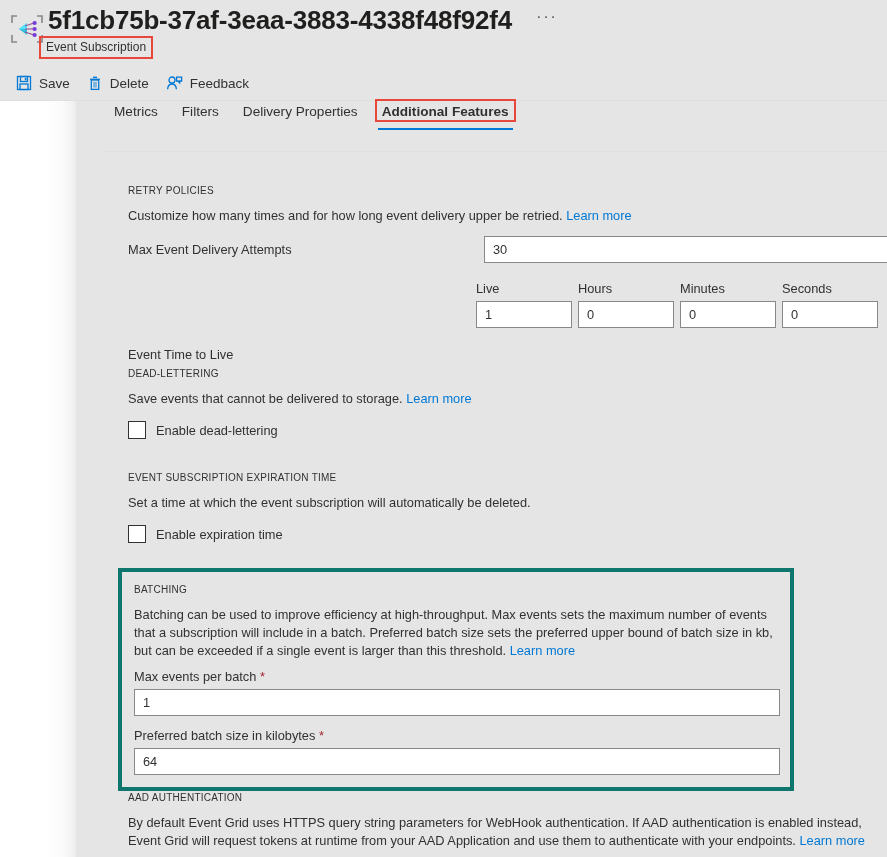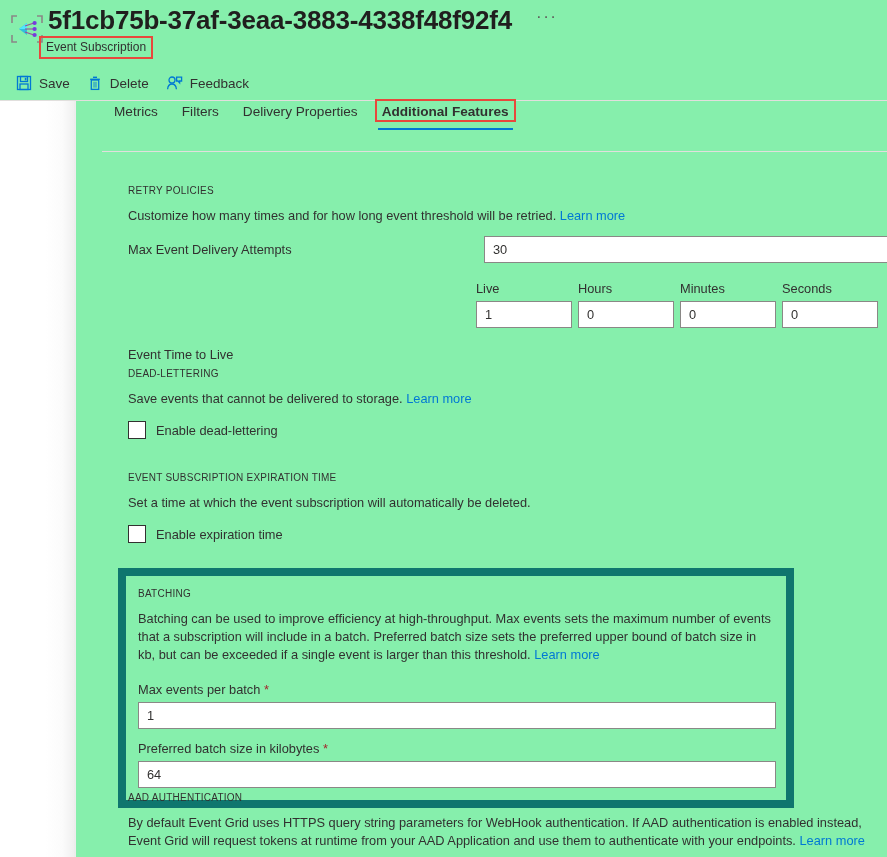--- a/index.html
+++ b/index.html
@@ -7,21 +7,21 @@
     margin: 0; padding: 0;
     background: #ffffff;
     font-family: "Liberation Sans", sans-serif;
     color: #323130;
   }
   #page {
     position: relative;
     width: 887px;
     height: 857px;
     overflow: hidden;
-    background: #86efac;
+    background: #e5e5e5;
   }
 
   
   .left-shadow {
     position: absolute;
     left: 0px; top: 100px;
     width: 76px; height: 757px;
     background: linear-gradient(to right, #ffffff 0%, #ffffff 60%, #fbfbfb 82%, #f0f0f0 97%, #e7e7e7 100%);
     pointer-events: none;
   }
@@ -245,21 +245,21 @@
     background: #ffffff;
     flex: none;
   }
   .cblabel { font-size: 12.8px; color: #323130; }
 
   
   .batch-panel {
     position: absolute;
     left: -10px; top: 383px;
     width: 676px;
-    border: 8px solid #0f766e;
+    border: 4px solid #0f766e;
     padding: 12px 10px 12px 12px;
   }
   .field-label {
     font-size: 12.8px;
     color: #323130;
     display: block;
     margin-bottom: 5px;
   }
   .req { color: #a4262c; }
   .full-inp { width: 100%; display: block; }
@@ -364,21 +364,21 @@
       <span>Additional Features</span>
     </div>
   </div>
   <div class="tabs-underline"></div>
 
   <div class="content">
 
     <div class="blk retry" style="top:0; height:160px;">
       <div class="sec-title">RETRY POLICIES</div>
       <p class="sec-desc">
-        <span>Customize how many times and for how long event threshold will be retried.</span>
+        <span>Customize how many times and for how long event delivery upper be retried.</span>
         <a class="link">Learn more</a>
       </p>
 
       <div class="max-attempts-row">
         <span class="row-label">Max Event Delivery Attempts</span>
         <span class="attempts-input-wrap">
           <input class="inp" type="text" value="30" style="">
           <span class="check-ok">
             <svg width="14" height="14" viewBox="0 0 14 14">
               <path d="M1.5,7.3 L5,11 L12.5,2.6" fill="none" stroke="#3a9b35" stroke-width="1.4"></path>
@@ -426,21 +426,21 @@
       <div class="sec-title">EVENT SUBSCRIPTION EXPIRATION TIME</div>
       <p class="sec-desc" style="margin-bottom:13px;">Set a time at which the event subscription will automatically be deleted.</p>
       <div class="cbrow">
         <span class="cbox"></span>
         <span class="cblabel">Enable expiration time</span>
       </div>
     </div>
 
     <div class="batch-panel">
       <div class="sec-title">BATCHING</div>
-      <p class="sec-desc" style="margin-bottom:18px;">
+      <p class="sec-desc" style="margin-bottom:9px;">
         <span>Batching can be used to improve efficiency at high-throughput. Max events sets the maximum number of events that a subscription will include in a batch. Preferred batch size sets the preferred upper bound of batch size in kb, but can be exceeded if a single event is larger than this threshold.</span>
         <a class="link">Learn more</a>
       </p>
 
       <label class="field-label">
         <span>Max events per batch</span>
         <span class="req">*</span>
       </label>
       <input class="inp full-inp" type="text" style="margin-bottom: 12px;" value="1">
 

